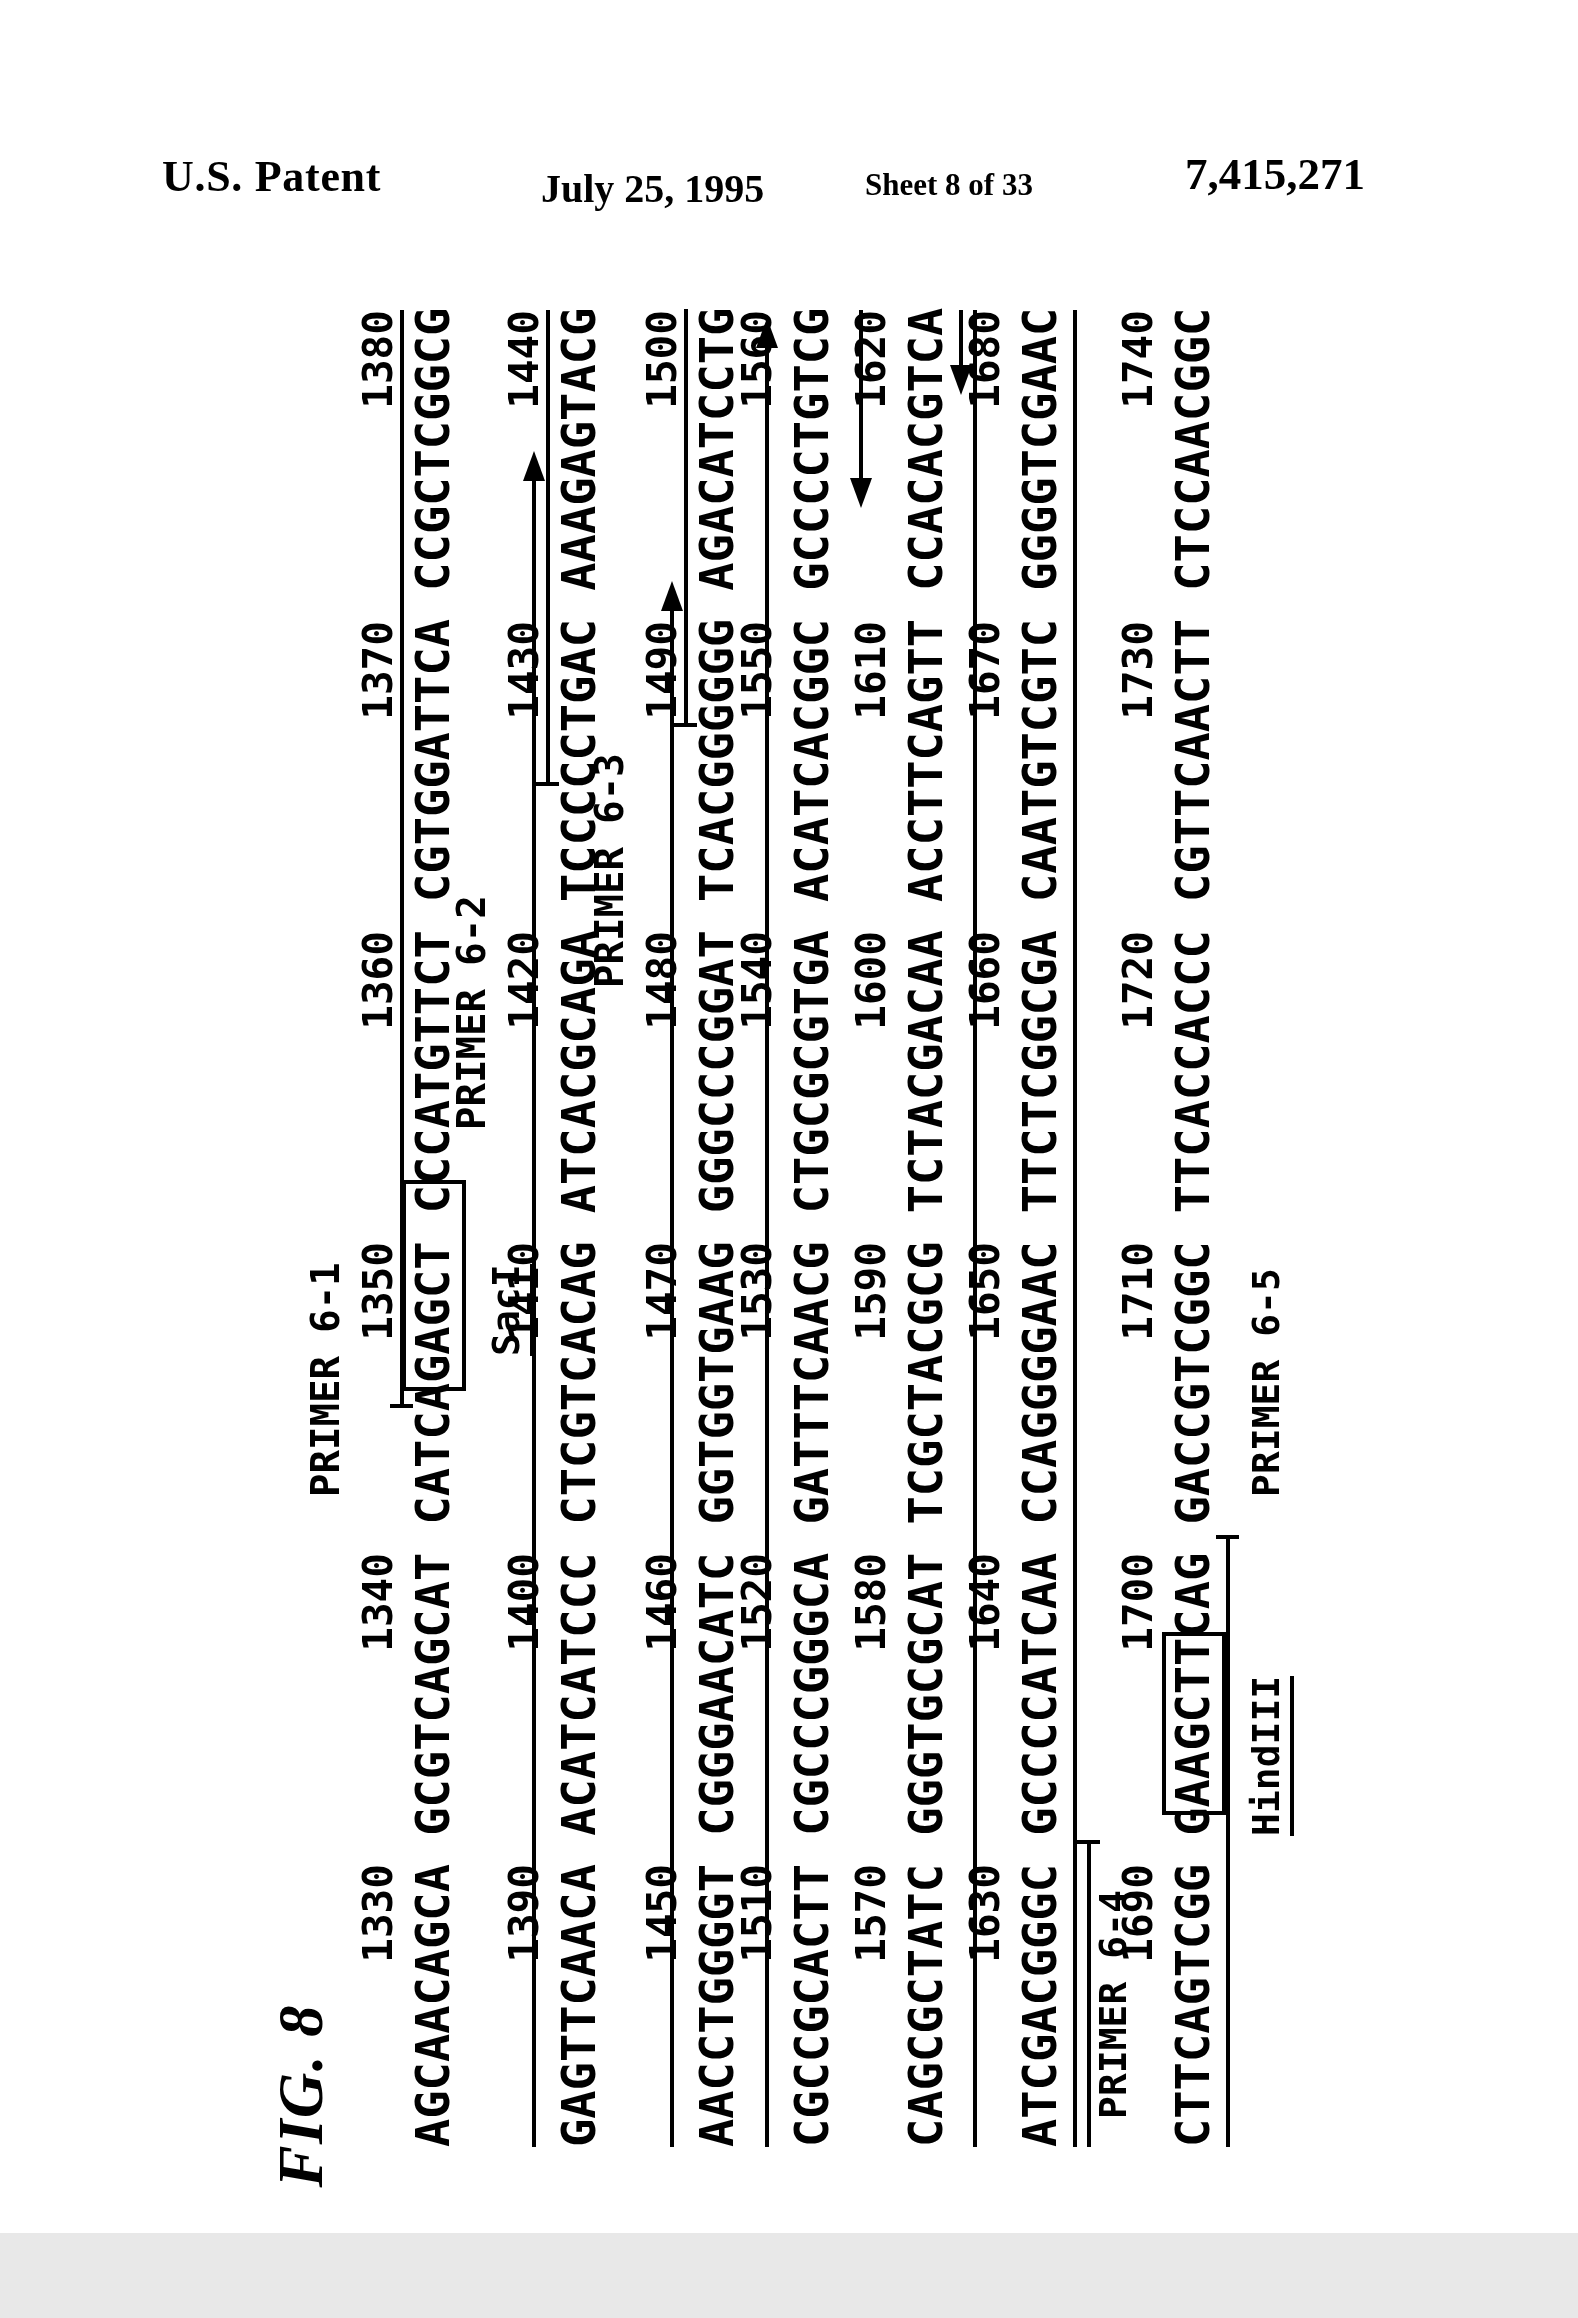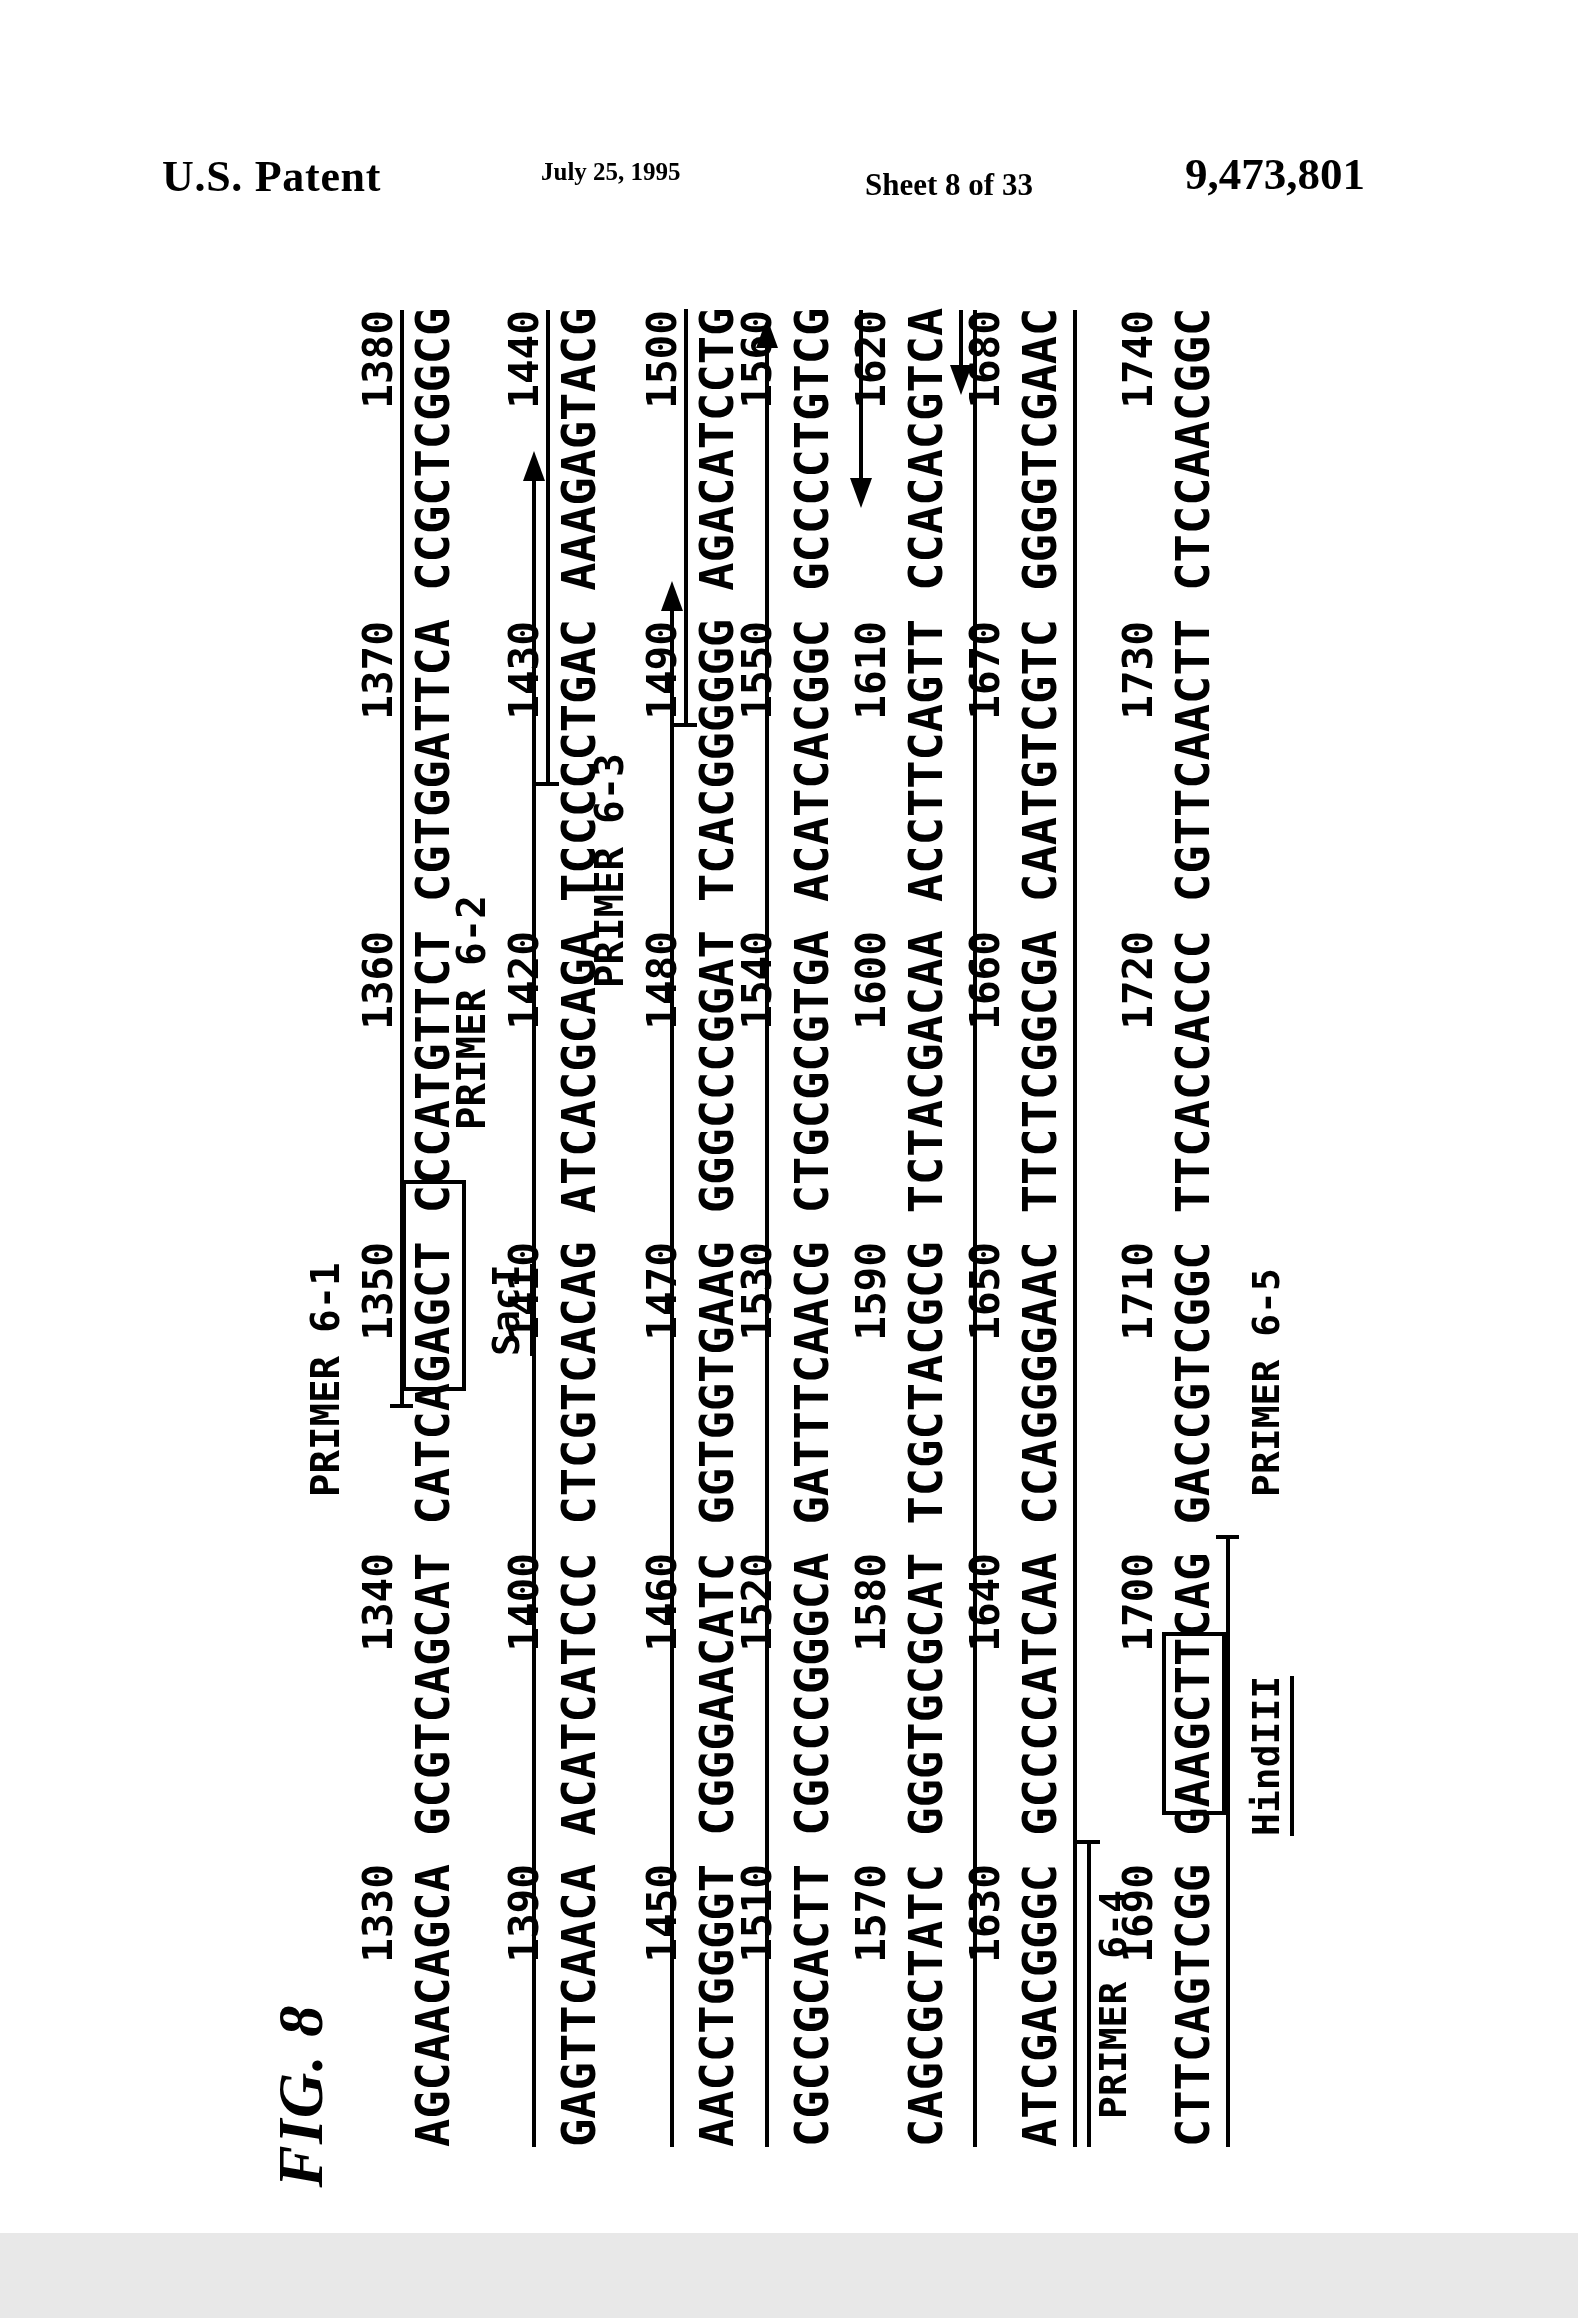--- a/index.html
+++ b/index.html
@@ -1,20 +1,20 @@
 <!DOCTYPE html>
 <html style="font-size:11px"><head>
 <meta charset="utf-8">
 <style>
   html,body{margin:0;padding:0;background:#e8e8e8;}
   .page{position:relative;width:1578px;height:2233px;background:#ffffff;overflow:hidden;
         font-family:"Liberation Serif",serif;color:#000;}
   
   .hdr-patent{position:absolute;left:162px;top:151px;font-size:44px;font-weight:bold;letter-spacing:0.7px;}
-  .hdr-date{position:absolute;left:541px;top:158px;font-size:25px;font-weight:bold;}
+  .hdr-date{position:absolute;left:541px;top:165px;font-size:40px;font-weight:bold;}
   .hdr-sheet{position:absolute;left:865px;top:167px;font-size:31px;font-weight:bold;}
   .hdr-number{position:absolute;left:1185px;top:148px;font-size:45px;font-weight:bold;}
   
   .fig-wrapper{position:absolute;left:265px;top:259px;width:1041px;height:1953px;}
   .fig-inner{position:absolute;left:0;top:0;width:1953px;height:1041px;
              transform:translateY(1953px) rotate(-90deg);transform-origin:top left;}
   .fig-label{position:absolute;left:24.5px;top:0px;font-size:63px;font-weight:bold;font-style:italic;
              font-family:"Liberation Serif",serif;letter-spacing:1.4px;}
   .line-block{position:absolute;left:0;width:1953px;height:225px;}
   .seq-text{position:absolute;left:65px;top:102px;font-family:"DejaVu Sans Mono","Liberation Mono",monospace;
@@ -34,21 +34,21 @@
               border-bottom:11px solid transparent;border-right:30px solid #000;}
   .site-box{position:absolute;top:98px;height:56px;border:4.1px solid #000;}
 </style>
 </head>
 <body>
 
 <div class="page">
   <div class="hdr-patent">U.S. Patent</div>
   <div class="hdr-date">July 25, 1995</div>
   <div class="hdr-sheet">Sheet 8 of 33</div>
-  <div class="hdr-number">9,473,801</div>
+  <div class="hdr-number">7,415,271</div>
 
   <div class="fig-wrapper">
     <div class="fig-inner" id="fig-inner">
       <div class="fig-label">FIG. 8</div>
 
     <div class="line-block" style="top: 39px;">
           <div class="primer-label" style="left: 715px;">PRIMER 6-1</div>
           <div class="pos-number" style="left: 232px;">1330</div>
           <div class="pos-number" style="left: 543px;">1340</div>
           <div class="pos-number" style="left: 854px;">1350</div>

